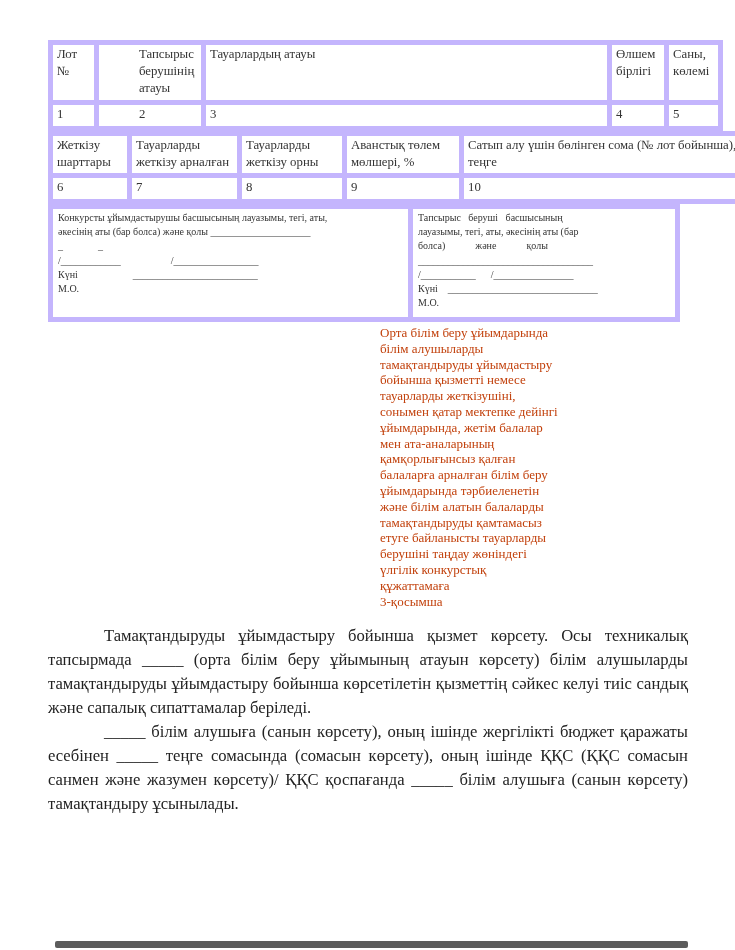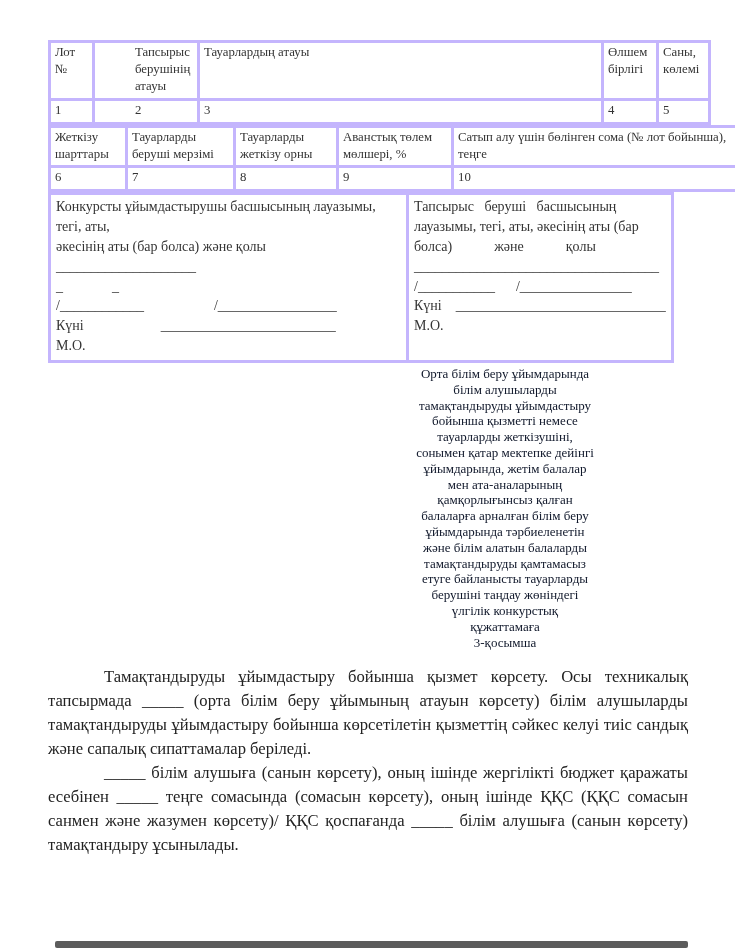--- a/index.html
+++ b/index.html
@@ -12,21 +12,21 @@
   }
   .page {
     position: relative;
     width: 735px; height: 950px;
     box-sizing: border-box;
     padding: 40px 47px 0 48px;
   }
   
   table { border-collapse: collapse; table-layout: fixed; }
   td {
-    border: 3px solid #c4b5fd;
+    border: 5px solid #c4b5fd;
     vertical-align: top;
     padding: 1px 4px 2px 4px;
     font-size: 12.8px;
     line-height: 1.32;
     color: #343434;
   }
   .t1 { width: 569px; }
   .t1 .c1 { width: 33px; }
   .t1 .c2 { width: 58px; padding-left: 40px; }
   .t1 .c3 { width: 393px; }
@@ -55,38 +55,38 @@
   .footnote {
     margin: 5px 0 3px 27px;
     font-size: 15.3px;
     color: #2b2b2b;
   }
 
   
   .sig { width: 597px; }
   .sig td {
     white-space: pre-wrap;
-    font-size: 14px;
+    font-size: 10px;
     line-height: 1.42;
     padding: 2px 5px 4px 5px;
     height: 102px;
     margin-top: 47px;
   }
   .sig .left  { width: 345px; }
   .sig .right { width: 252px; }
 
   
   .appendix {
     width: 250px;
     margin: 3px 0 0 332px;
-    text-align: center;
+    text-align: left;
     font-size: 13px;
     line-height: 15.8px;
     white-space: pre-line;
-    color: #0f172a;
+    color: #c2410c;
   }
 
   
   .heading {
     margin-top: 23px;
     width: 640px;
     font-size: 15.8px;
     font-weight: bold;
     color: #1e1e1e;
   }
@@ -132,21 +132,21 @@
       <td class="c5">5</td>
     </tr>
   </tbody>
     </table>
 
 
   <table class="t2">
     <tbody>
         <tr class="hdr">
       <td class="c1">Жеткізу шарттары</td>
-      <td class="c2">Тауарларды беруші мерзімі</td>
+      <td class="c2">Тауарларды жеткізу арналған</td>
       <td class="c3">Тауарларды жеткізу орны</td>
       <td class="c4">Аванстық төлем мөлшері, %</td>
       <td class="c5">Сатып алу үшін бөлінген сома (№ лот бойынша), теңге</td>
     </tr>
     <tr class="num">
       <td class="c1">6</td>
       <td class="c2">7</td>
       <td class="c3">8</td>
       <td class="c4">9</td>
       <td class="c5">10</td>

